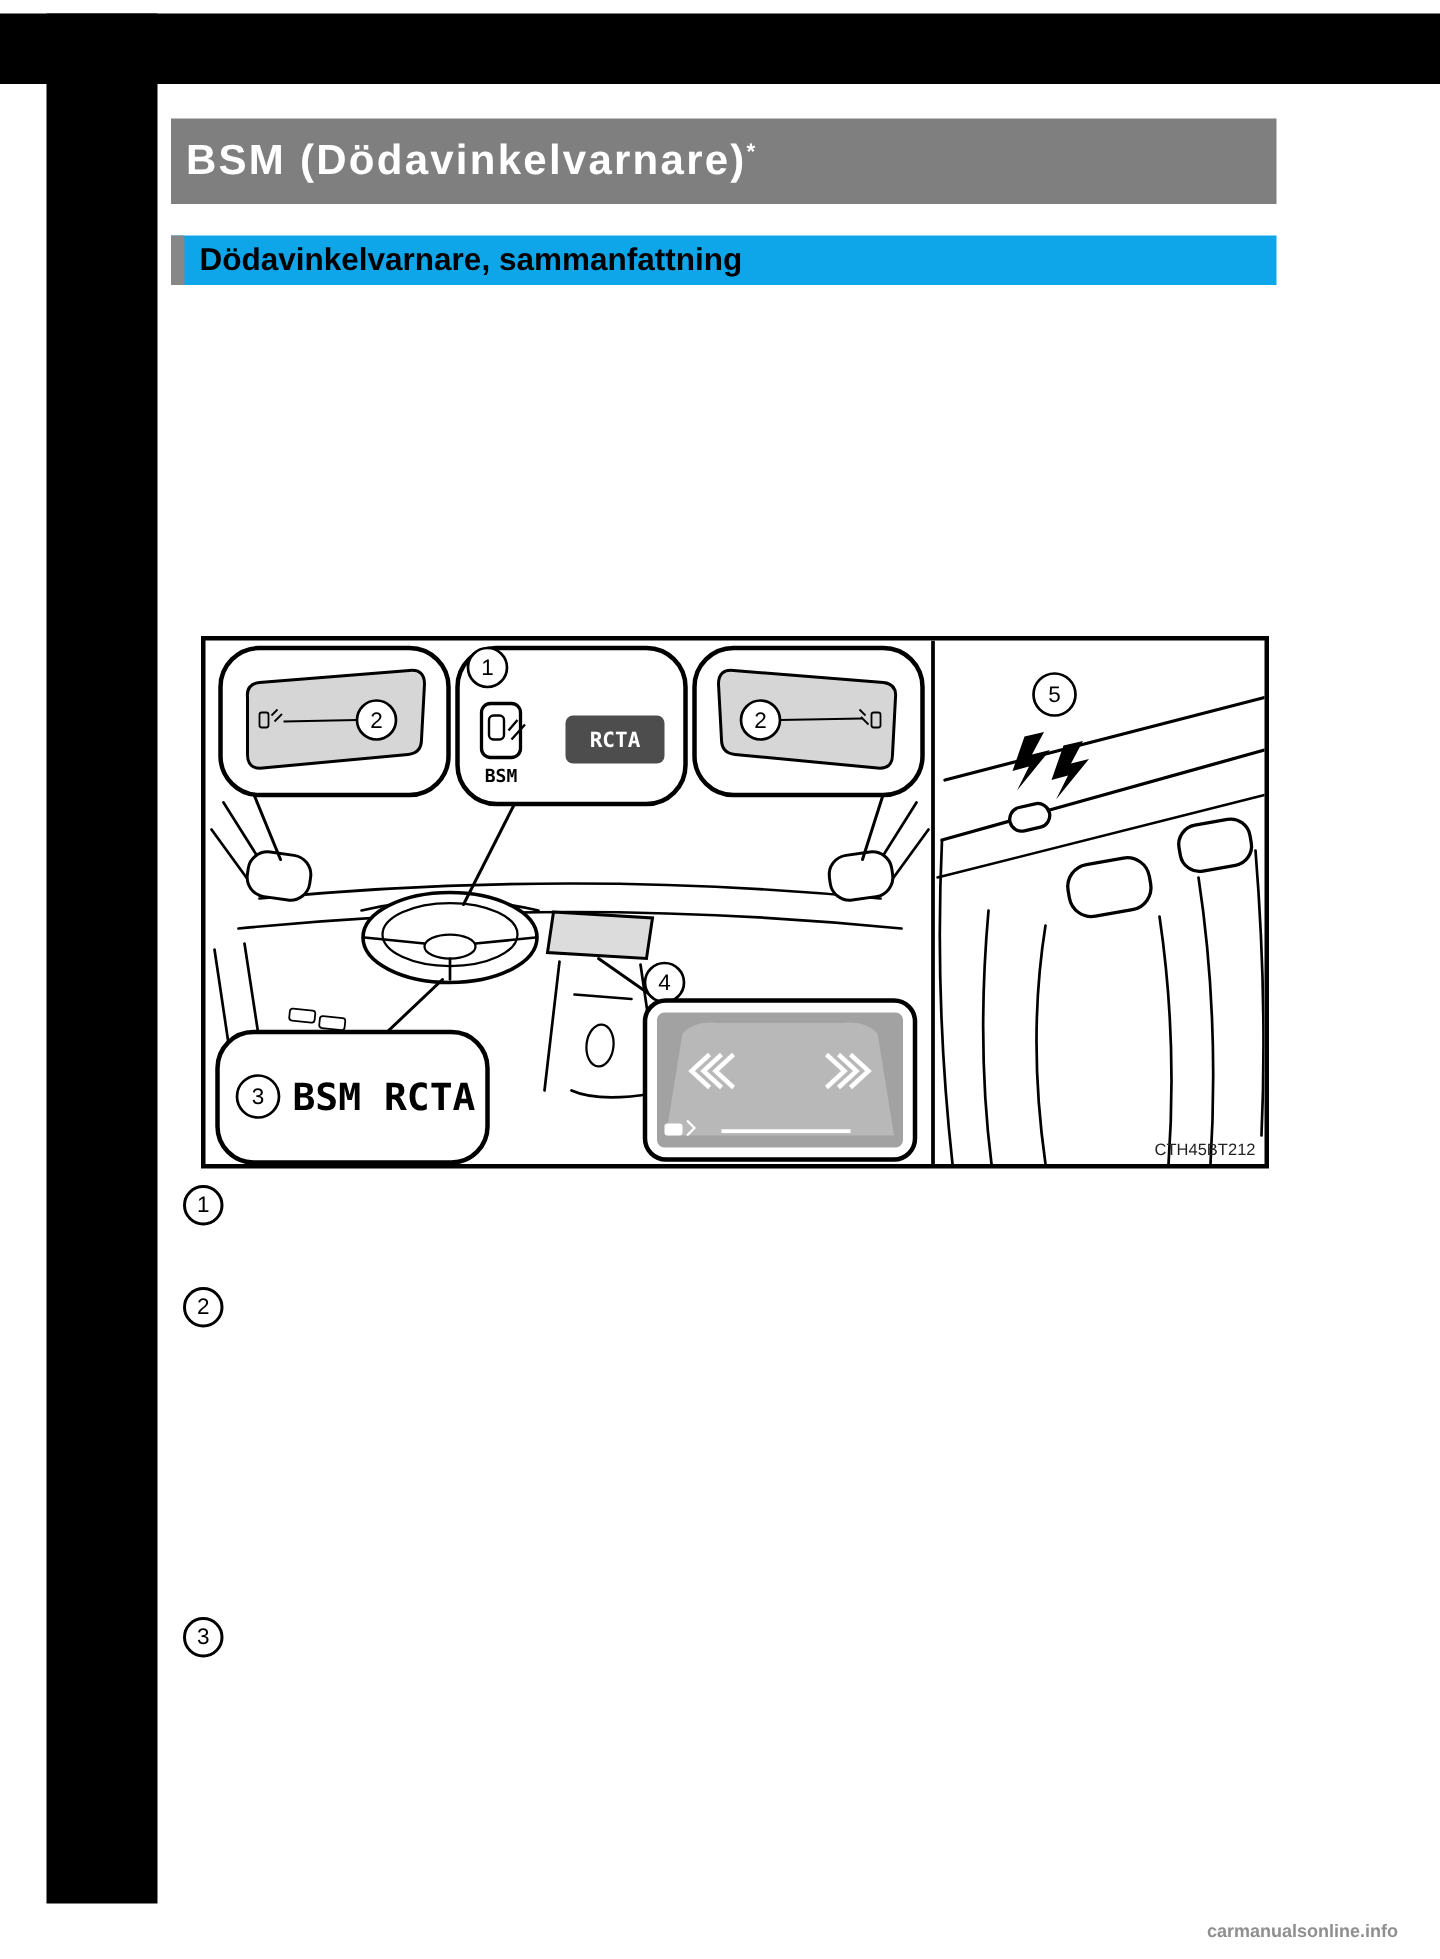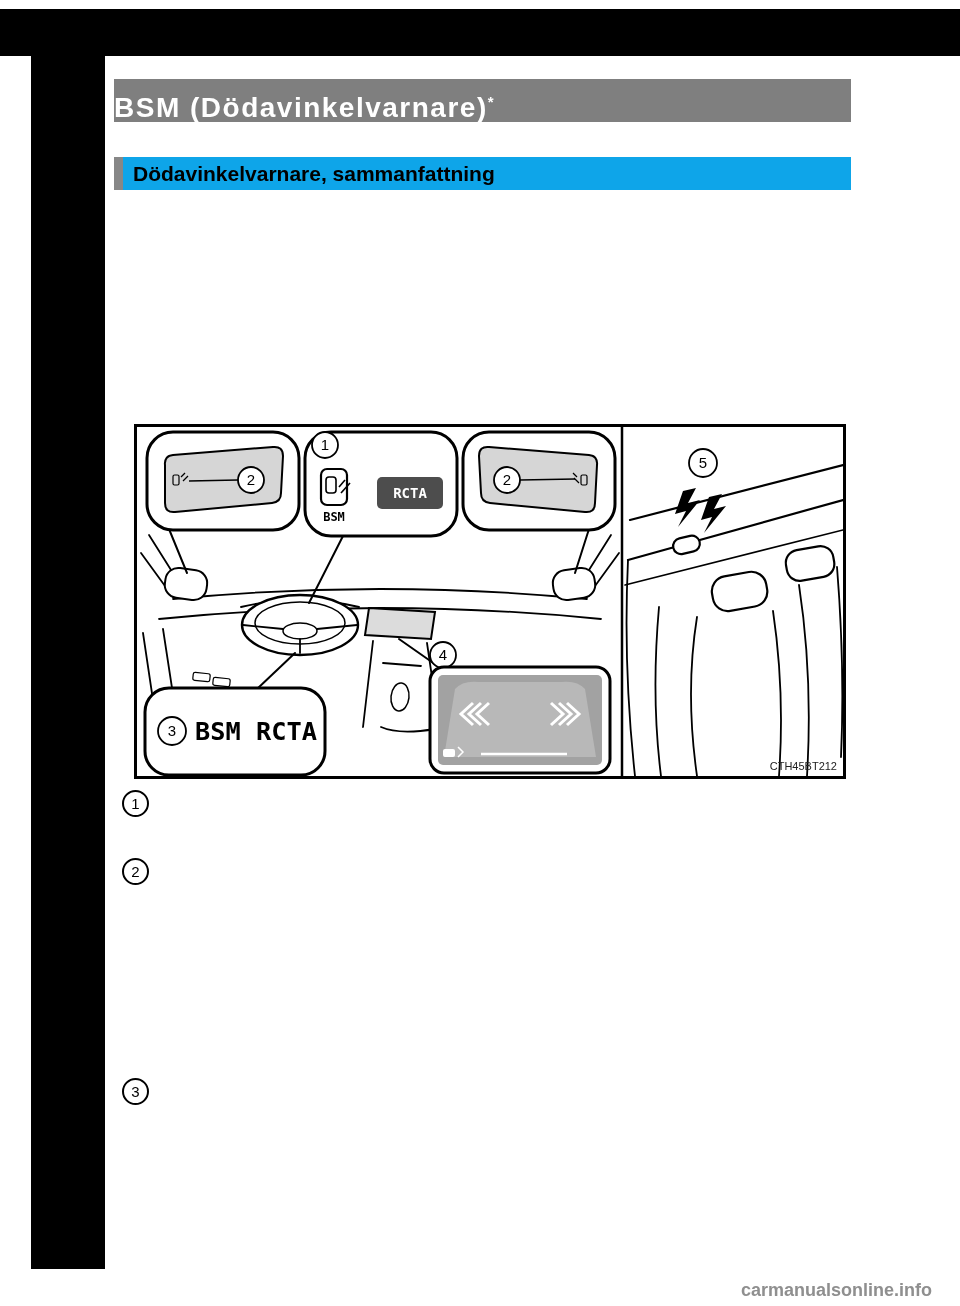--- a/index.html
+++ b/index.html
@@ -1,32 +1,32 @@
 <!DOCTYPE html>
 <html><head>
 <meta charset="utf-8">
 <style>
   * { margin:0; padding:0; box-sizing:border-box; }
   html,body { width:960px; height:1306px; }
   body { position:relative; background:#ffffff; font-family:"Liberation Sans", sans-serif; color:#000; overflow:hidden; }
   .abs { position:absolute; }
   .top-bar { left:0; top:9px; width:960px; height:47px; background:#000; }
   .left-bar { left:31px; top:9px; width:74px; height:1260px; background:#000; }
-  .header-bar { left:114px; top:79px; width:737px; height:43px; background:#7f7f7f; color:#fff;
-                font-size:28px; font-weight:bold; letter-spacing:1.5px; line-height:45px; white-space:nowrap; }
+  .header-bar { left:114px; top:79px; width:737px; height:57px; background:#7f7f7f; color:#fff;
+                font-size:28px; font-weight:bold; letter-spacing:1.5px; line-height:45px; padding-left:10px; white-space:nowrap; }
   .header-bar sup { font-size:15px; letter-spacing:0; }
   .subheader-bar { left:114px; top:157px; width:737px; height:33px; background:#0ea5e9;
                    border-left:9px solid #878787; font-size:21px; font-weight:bold; line-height:33px; padding-left:10px; }
   .figure-box { left:134px; top:424px; width:712px; height:355px; border:3px solid #000; background:#fff; }
   .num-circle { width:27px; height:27px; border:2px solid #000; border-radius:50%; font-size:15px;
                 line-height:23px; text-align:center; background:#fff; }
   #nc1 { left:122px; top:790px; }
   #nc2 { left:122px; top:858px; }
   #nc3 { left:122px; top:1078px; }
-  .watermark { right:28px; top:1280px; font-size:18px; font-weight:bold; color:#8f8f8f; text-decoration:none; }
+  .watermark { right:28px; top:1280px; font-size:12px; font-weight:bold; color:#8f8f8f; text-decoration:none; }
   svg text { font-family:"Liberation Sans", sans-serif; fill:#000; }
   svg text.lcd { font-family:"DejaVu Sans Mono", monospace; font-weight:bold; }
 </style>
 </head>
 <body>
 
 <div class="abs top-bar"></div>
 <div class="abs left-bar"></div>
 
 <div class="abs header-bar"><span>BSM (Dödavinkelvarnare)</span><sup>*</sup></div>

